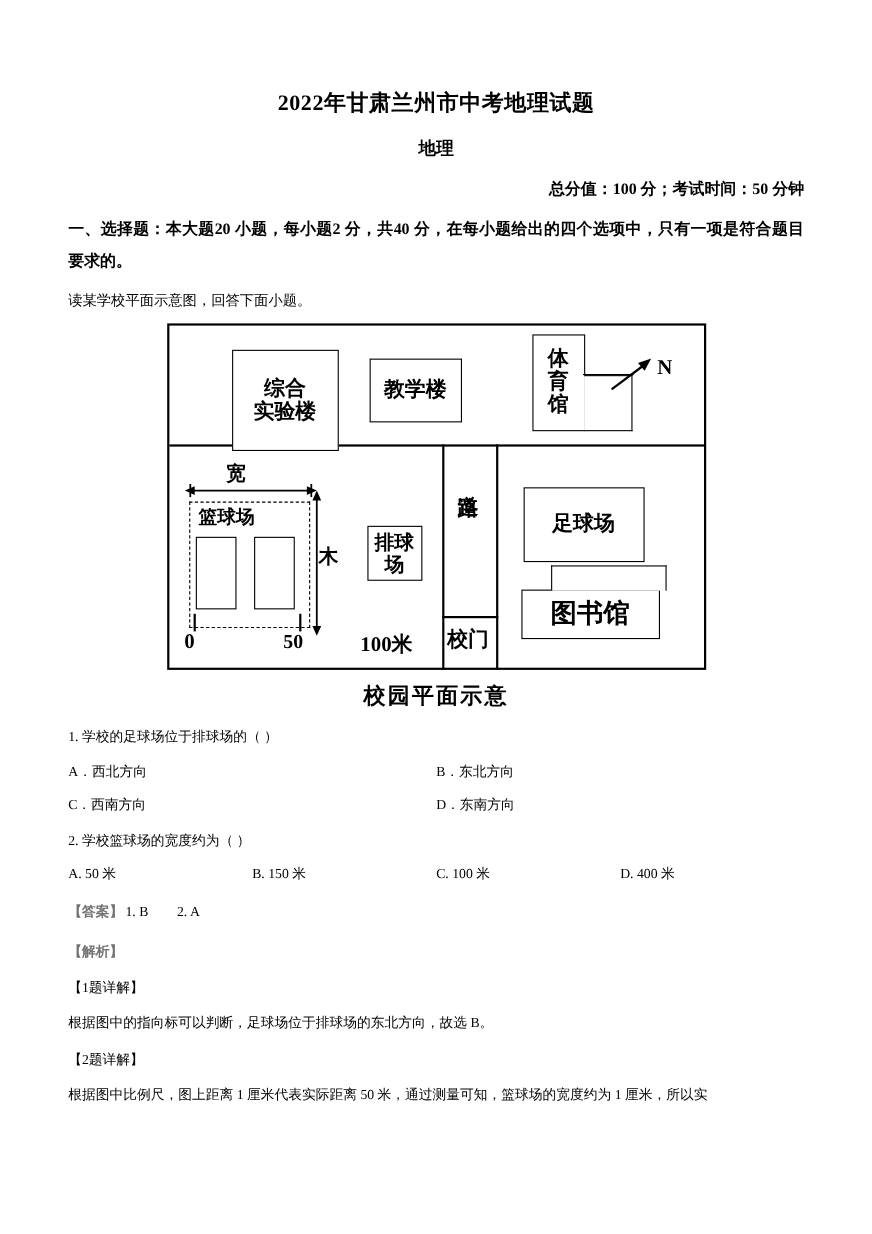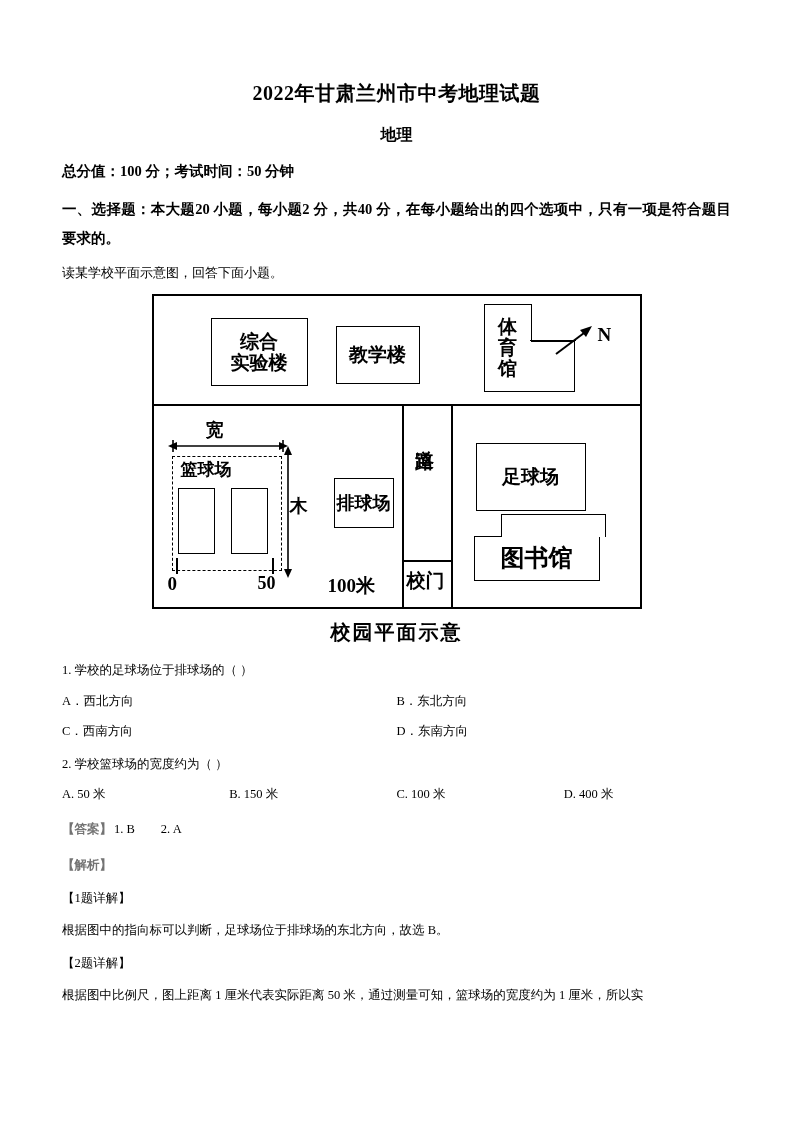--- a/index.html
+++ b/index.html
@@ -29,21 +29,21 @@
     letter-spacing: 0.5px;
     margin-top: 18px;
   }
   .doc-subject {
     text-align: center;
     font-size: 16px;
     font-weight: bold;
     margin-top: 18px;
   }
   .doc-meta {
-    text-align: left;
+    text-align: right;
     font-size: 14.5px;
     font-weight: bold;
     margin-top: 16px;
   }
   .section-head {
     font-size: 14.5px;
     font-weight: bold;
     line-height: 2.0;
     margin-top: 14px;
     text-align: justify;
@@ -160,21 +160,21 @@
 
   <div class="section-head">一、选择题：本大题20 小题，每小题2 分，共40 分，在每小题给出的四个选项中，只有一项是符合题目要求的。</div>
 
   <div class="lead-text">读某学校平面示意图，回答下面小题。</div>
 
   <div class="figure-wrap">
     <div class="map">
 
       <div class="hline" style="left:0; top:108px; width:486px; height:2px;"></div>
 
-      <div class="box" style="left:57px; top:22px; width:97px; height:68px; font-size:19px;">
+      <div class="box" style="left:57px; top:22px; width:97px; height:92px; font-size:19px;">
         <span>综合<br>实验楼</span>
       </div>
 
       <div class="box" style="left:182px; top:30px; width:84px; height:58px; font-size:19px;">
         <span>教学楼</span>
       </div>
 
       <div class="box" style="left:330px; top:8px; width:48px; height:88px; font-size:19px;">
         <span>体<br>育<br>馆</span>
       </div>
@@ -197,21 +197,21 @@
 
       <div class="box" style="left:322px; top:147px; width:110px; height:68px; font-size:19px;">
         <span>足球场</span>
       </div>
 
       <div class="box" style="left:320px; top:240px; width:126px; height:45px; font-size:24px;">
         <span>图书馆</span>
       </div>
       <div class="sb-rect" style="left:347px; top:218px; width:105px; height:23px; border-bottom:none;"></div>
 
-      <div class="box" style="left:180px; top:182px; width:60px; height:50px; font-size:18px;">
+      <div class="box" style="left:180px; top:182px; width:50px; height:50px; font-size:18px;">
         <span>排球场</span>
       </div>
 
       <div class="dashbox" style="left:18px; top:160px; width:110px; height:115px;"></div>
       <div class="lab" style="left:27px; top:162px; font-size:17px;">篮球场</div>
       <div class="sb-rect" style="left:24px; top:192px; width:37px; height:66px;"></div>
       <div class="sb-rect" style="left:77px; top:192px; width:37px; height:66px;"></div>
 
       <div class="lab" style="left:52px; top:122px; font-size:18px;">宽</div>
       <svg class="small-arrow" style="left:14px; top:144px;" width="120" height="12" viewBox="0 0 120 12">

